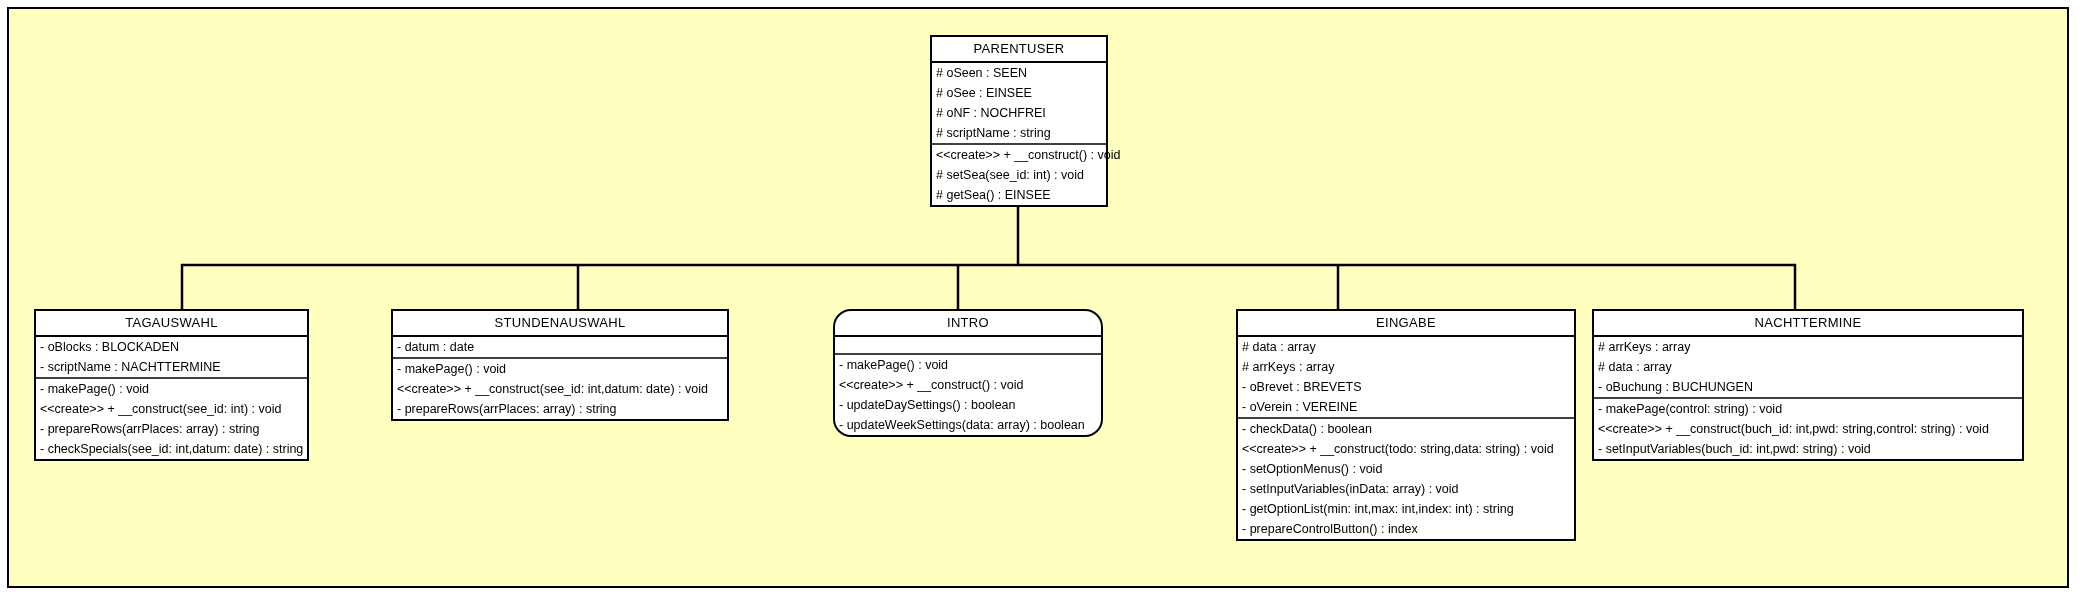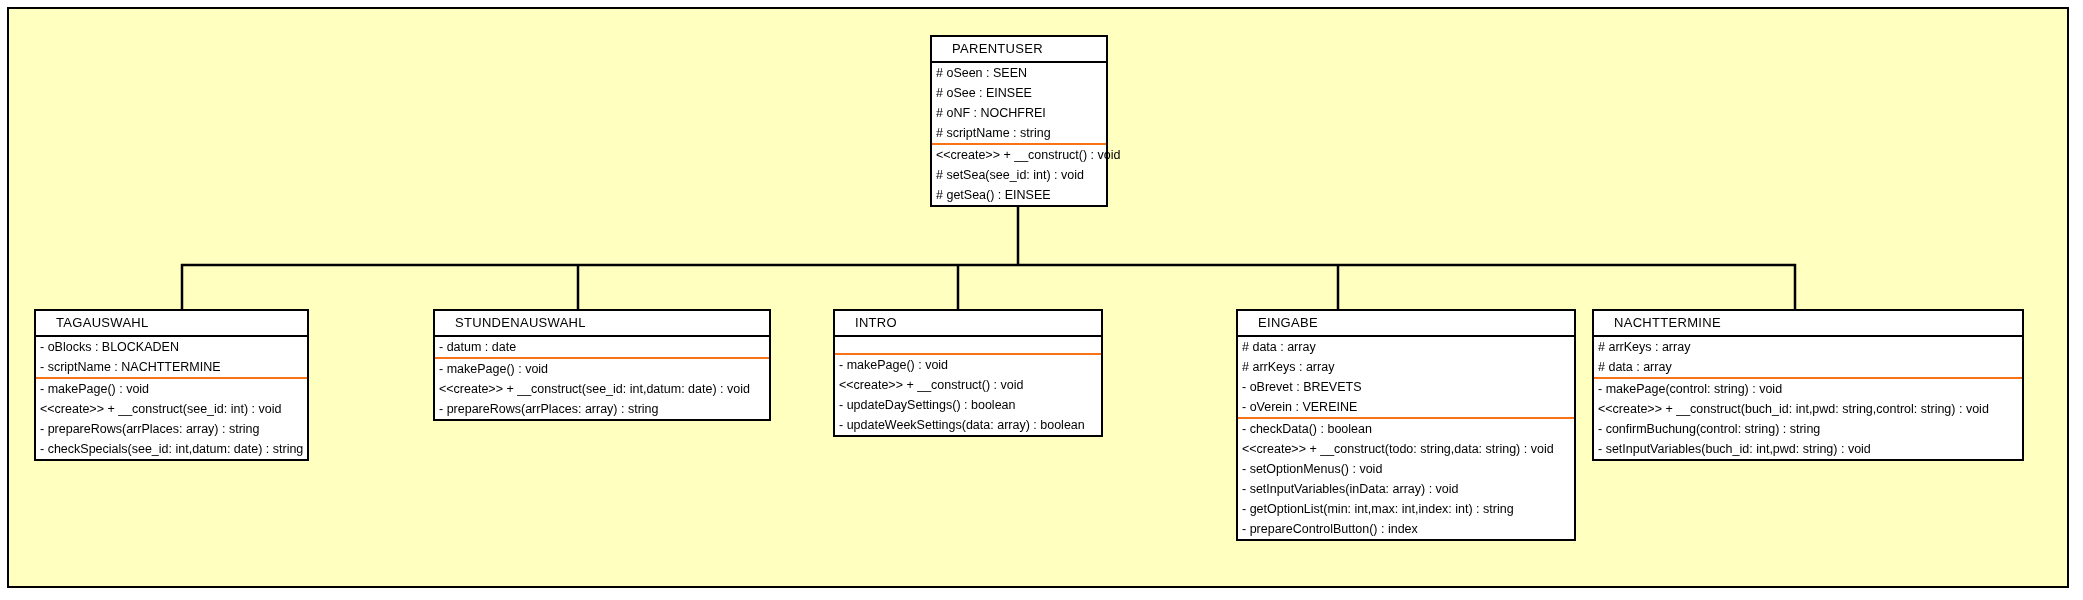--- a/index.html
+++ b/index.html
@@ -41,30 +41,30 @@
   
   .uml-class {
     position: absolute;
     background: #ffffff;
     border: 2px solid #000000;
     box-sizing: border-box;
     font-size: 12.5px;
     color: #000000;
   }
   .uml-name {
-    text-align: left;
-    padding: 5px 4px 5px 20px;
+    text-align: center;
+    padding: 5px 4px 5px 4px;
     border-bottom: 2px solid #000000;
     font-size: 13px;
     letter-spacing: 0.3px;
     line-height: 14px;
     white-space: nowrap;
   }
   .uml-compartment {
-    border-bottom: 2px solid #f97316;
+    border-bottom: 2px solid #404040;
     padding: 0;
   }
   .uml-compartment:last-child {
     border-bottom: none;
   }
   .uml-compartment.empty {
     height: 16px;
   }
   .uml-row {
     padding: 3px 3px 3px 4px;
@@ -117,33 +117,33 @@
       <div class="uml-row">- scriptName : NACHTTERMINE</div>
     </div>
     <div class="uml-compartment">
       <div class="uml-row">- makePage() : void</div>
       <div class="uml-row">&lt;&lt;create&gt;&gt; + __construct(see_id: int) : void</div>
       <div class="uml-row">- prepareRows(arrPlaces: array) : string</div>
       <div class="uml-row">- checkSpecials(see_id: int,datum: date) : string</div>
     </div>
   </div>
 
-  <div class="uml-class" style="left:433px; top:309px; width:338px;">
+  <div class="uml-class" style="left:391px; top:309px; width:338px;">
     <div class="uml-name">STUNDENAUSWAHL</div>
     <div class="uml-compartment">
       <div class="uml-row">- datum : date</div>
     </div>
     <div class="uml-compartment">
       <div class="uml-row">- makePage() : void</div>
       <div class="uml-row">&lt;&lt;create&gt;&gt; + __construct(see_id: int,datum: date) : void</div>
       <div class="uml-row">- prepareRows(arrPlaces: array) : string</div>
     </div>
   </div>
 
-  <div class="uml-class" style="left:833px; top:309px; width:270px;">
+  <div class="uml-class" style="left:833px; top:309px; width:270px;border-radius:18px;">
     <div class="uml-name">INTRO</div>
     <div class="uml-compartment empty"></div>
     <div class="uml-compartment">
       <div class="uml-row">- makePage() : void</div>
       <div class="uml-row">&lt;&lt;create&gt;&gt; + __construct() : void</div>
       <div class="uml-row">- updateDaySettings() : boolean</div>
       <div class="uml-row">- updateWeekSettings(data: array) : boolean</div>
     </div>
   </div>
 
@@ -163,22 +163,22 @@
       <div class="uml-row">- getOptionList(min: int,max: int,index: int) : string</div>
       <div class="uml-row">- prepareControlButton() : index</div>
     </div>
   </div>
 
   <div class="uml-class" style="left:1592px; top:309px; width:432px;">
     <div class="uml-name">NACHTTERMINE</div>
     <div class="uml-compartment">
       <div class="uml-row"># arrKeys : array</div>
       <div class="uml-row"># data : array</div>
+      <div class="uml-row">- oBuchung : BUCHUNGEN</div>
     </div>
     <div class="uml-compartment">
       <div class="uml-row">- makePage(control: string) : void</div>
       <div class="uml-row">&lt;&lt;create&gt;&gt; + __construct(buch_id: int,pwd: string,control: string) : void</div>
-      <div class="uml-row">- confirmBuchung(control: string) : string</div>
       <div class="uml-row">- setInputVariables(buch_id: int,pwd: string) : void</div>
     </div>
   </div>
 
 </div>
 
 </body></html>

